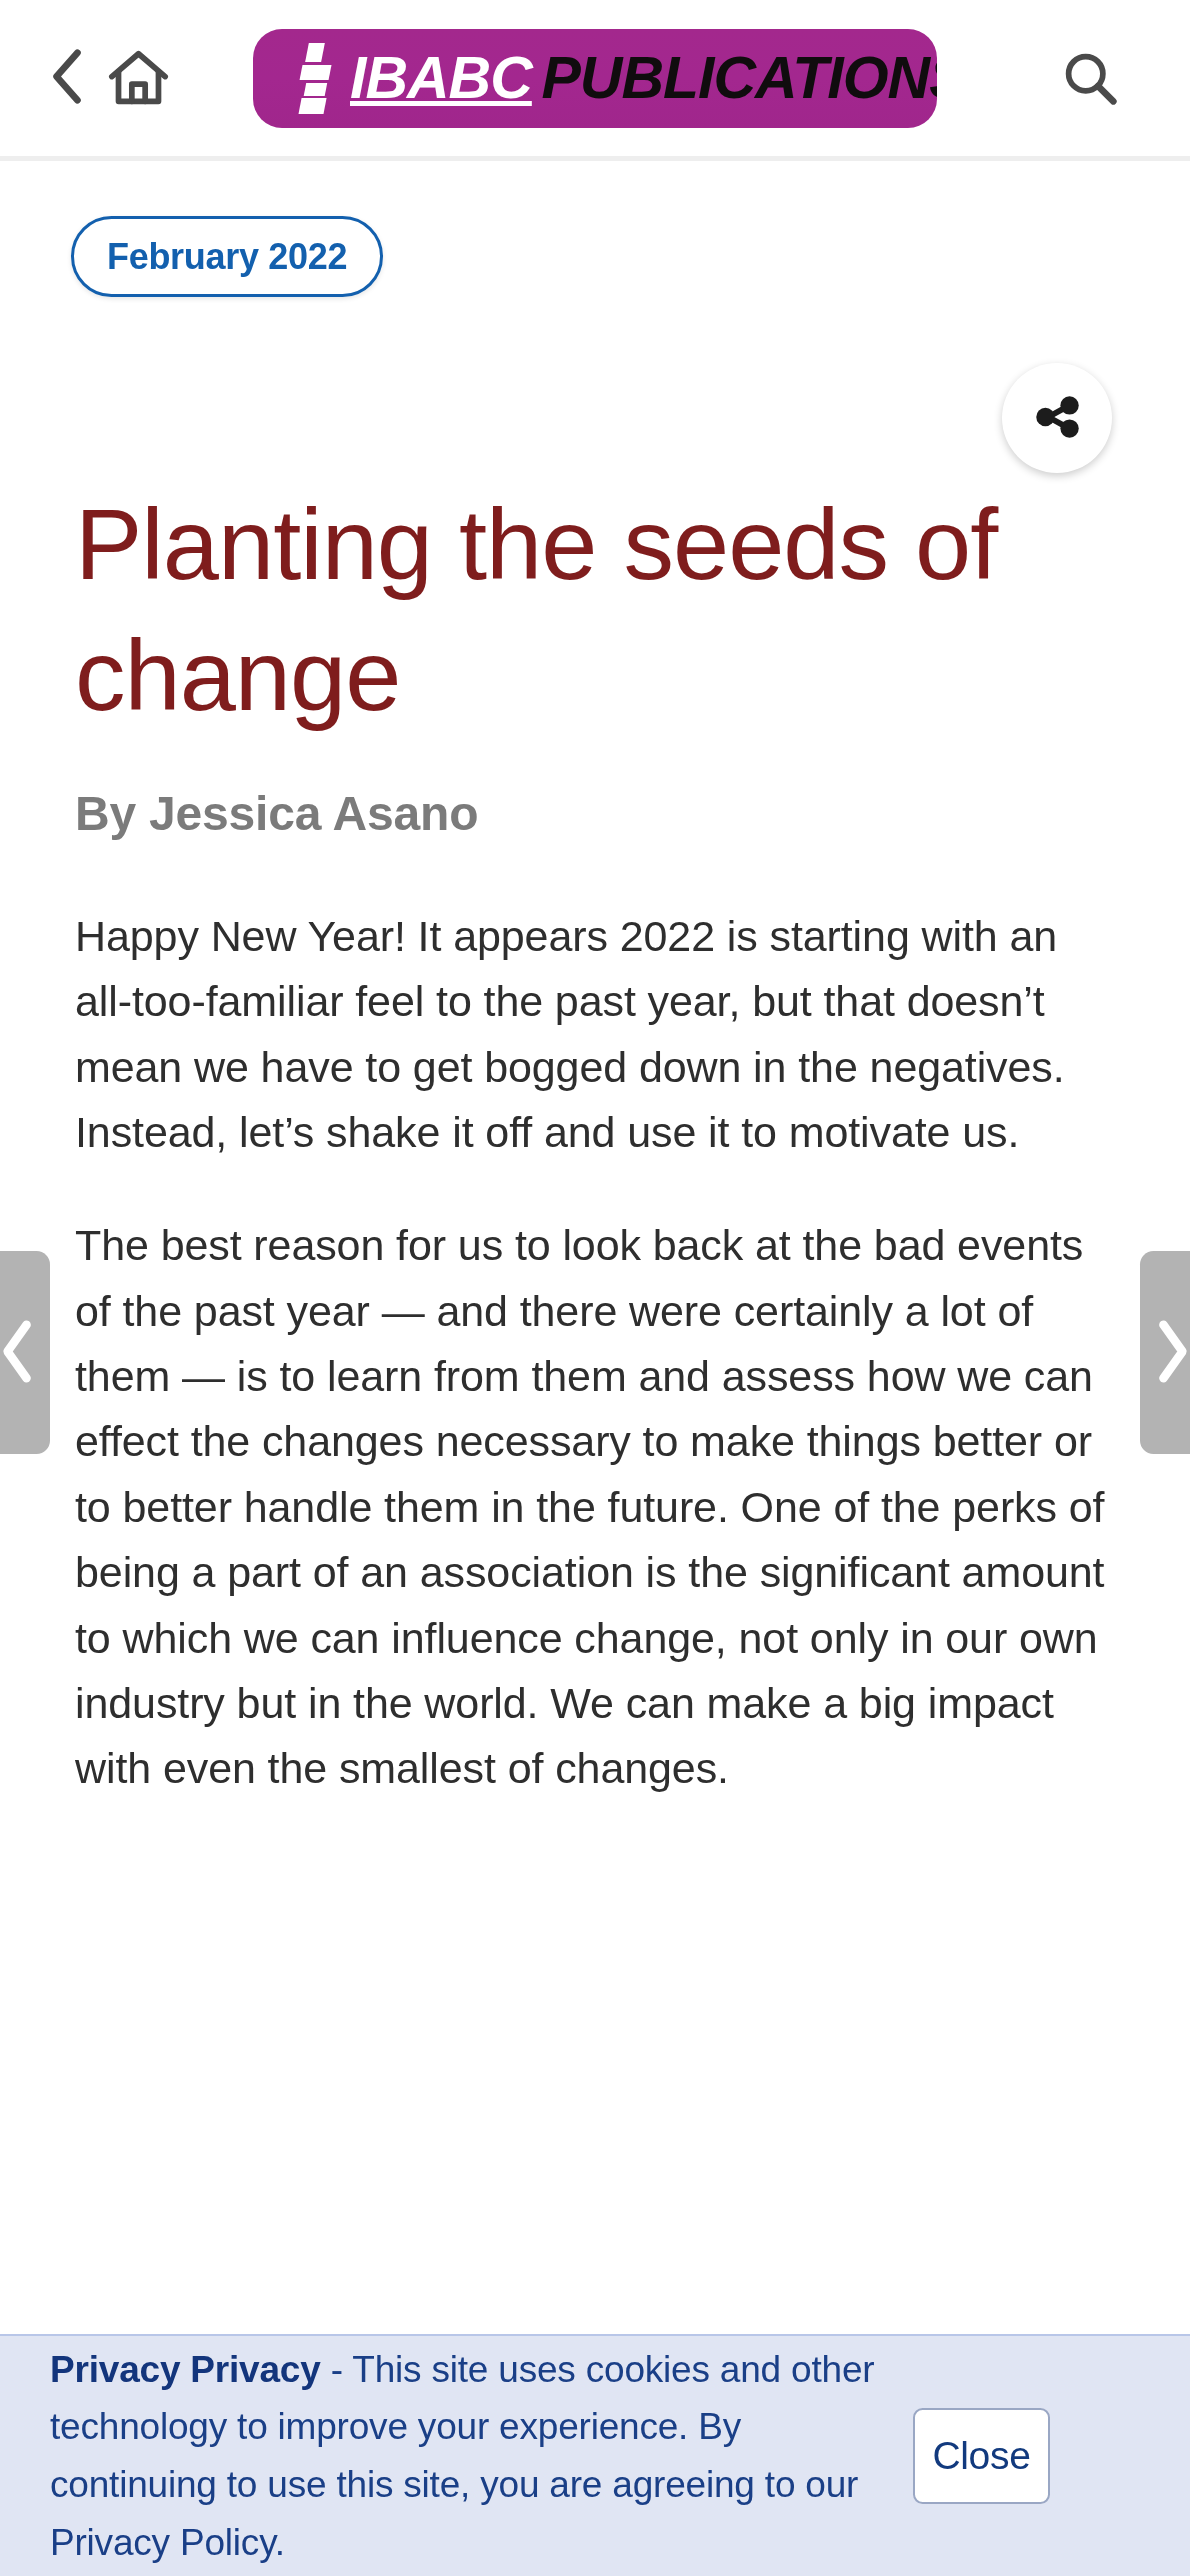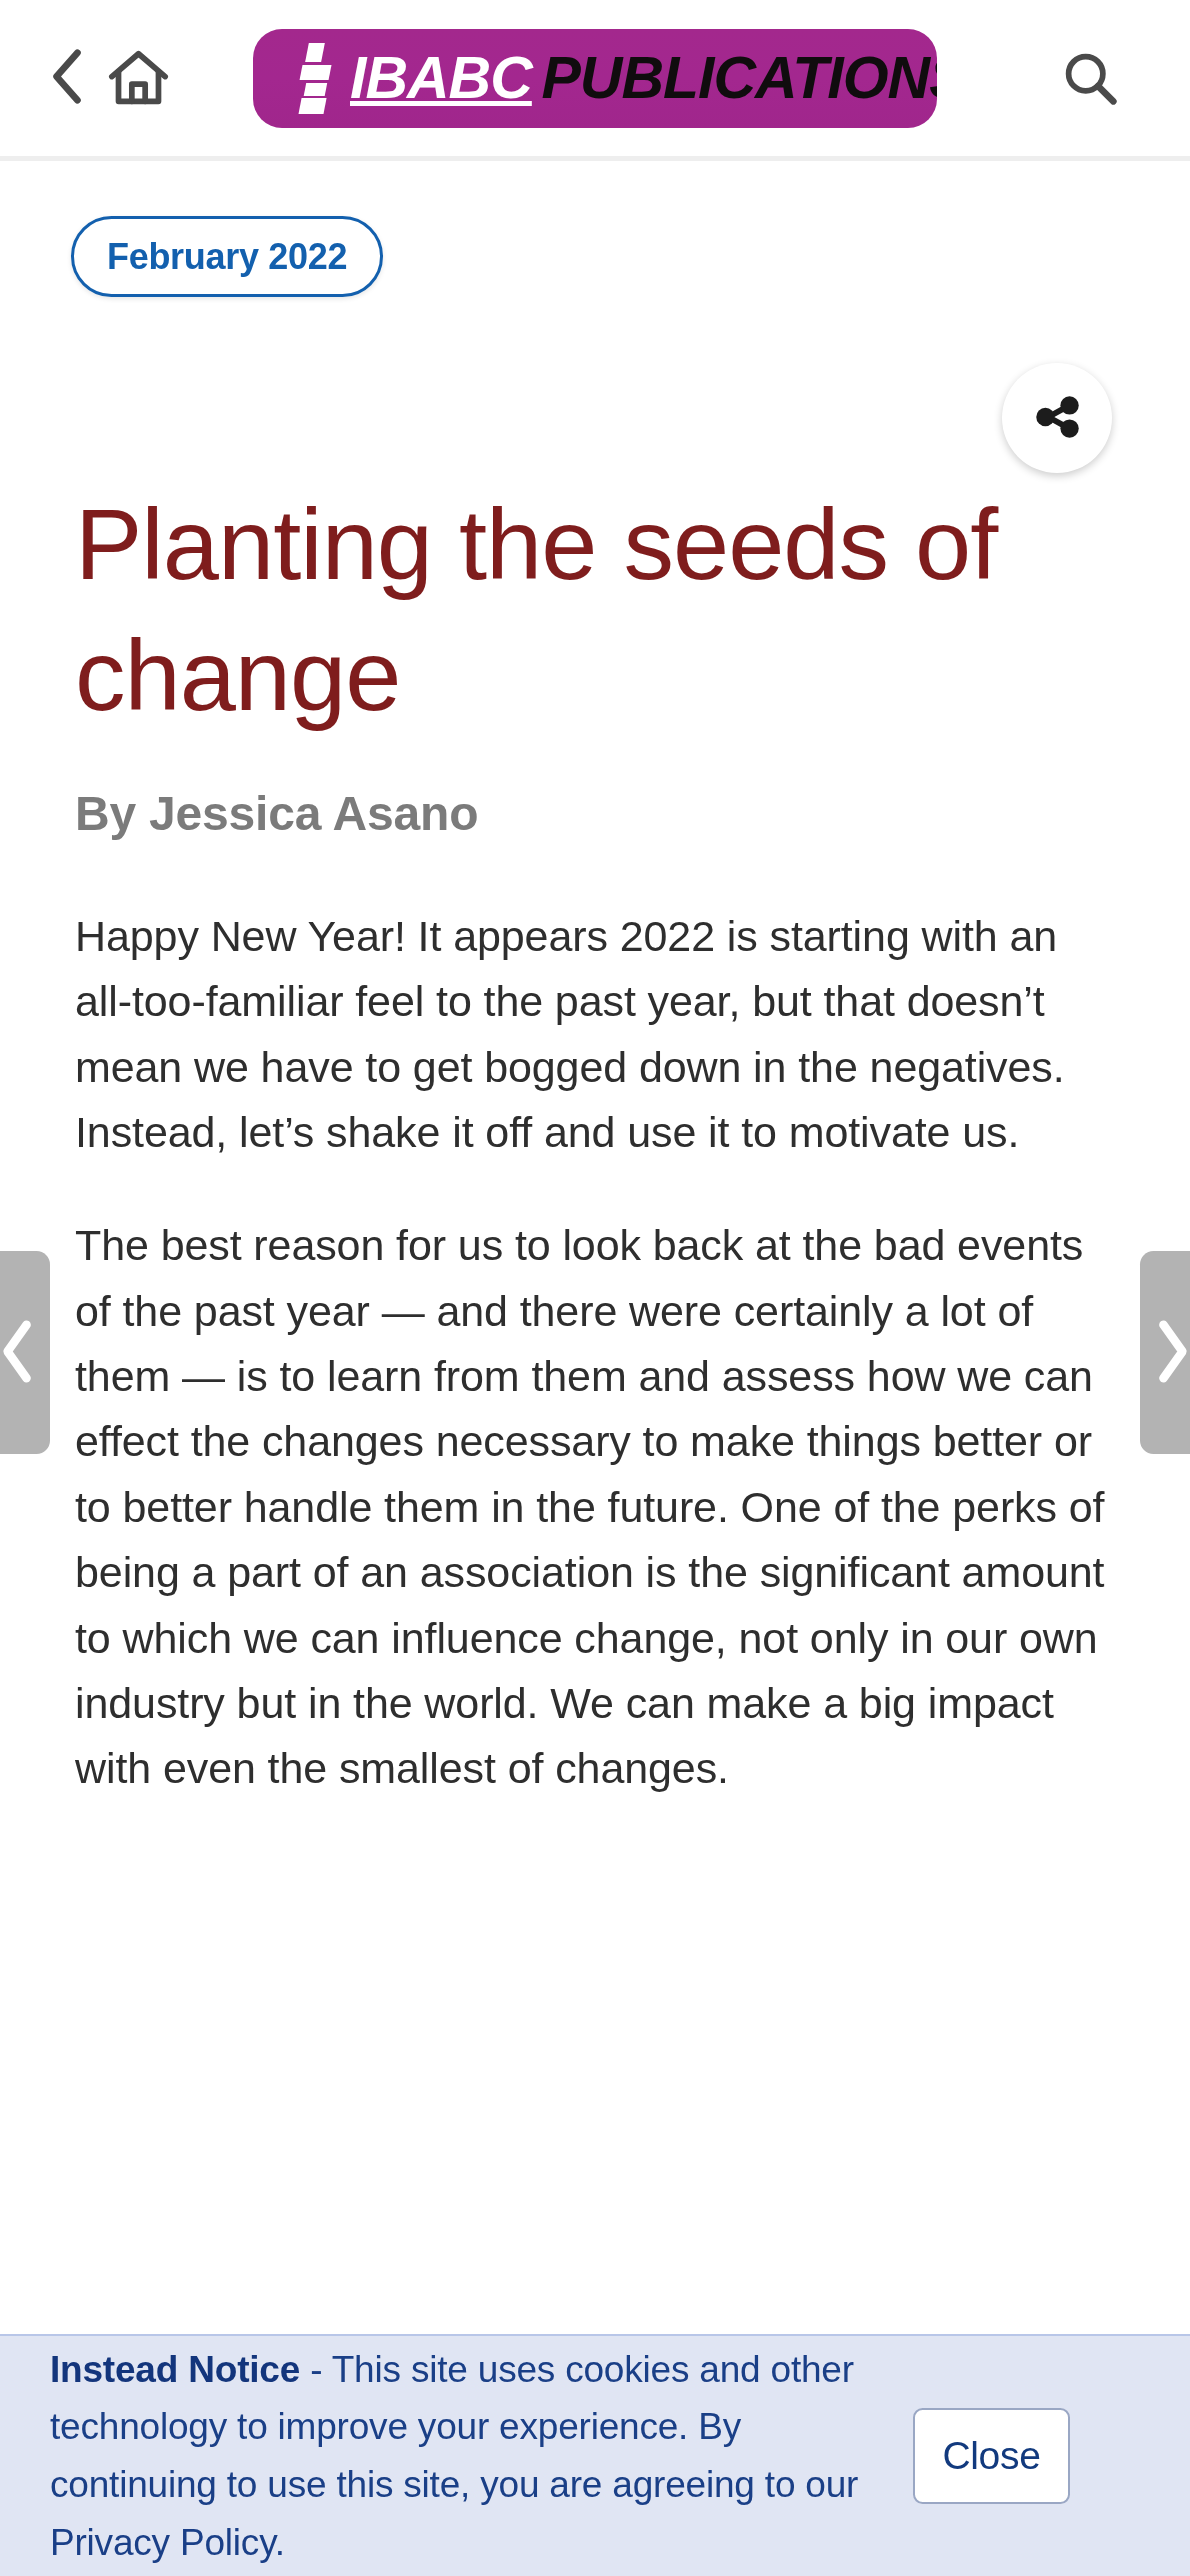--- a/index.html
+++ b/index.html
@@ -227,21 +227,21 @@
   .privacy-text .pn-strong {
     font-weight: bold;
     color: #13357c;
   }
   .privacy-text .pn-link {
     color: #1a3f87;
     cursor: pointer;
   }
   .close-btn {
     flex: 0 0 auto;
-    width: 157px;
+    width: 137px;
     height: 96px;
     background: #ffffff;
     border: 2.9px solid #9aa7c4;
     border-radius: 9.6px;
     color: #123a7e;
     font-family: "Liberation Sans", sans-serif;
     font-size: 39px;
     letter-spacing: -0.3px;
     cursor: pointer;
     display: flex;
@@ -336,19 +336,19 @@
   <button class="nav-arrow next" aria-label="Next">
     <span>
       <svg width="40" height="69" viewBox="0 0 42 72" fill="none">
         <path d="M12 8 L32 36 L12 64" stroke="#ffffff" stroke-width="9" stroke-linecap="round" stroke-linejoin="round"></path>
       </svg>
     </span>
   </button>
 
   <div class="privacy-banner">
     <div class="privacy-text">
-      <span class="pn-strong">Instead Notice</span><span> - </span><span>This site uses cookies and other technology to improve your experience. By continuing to use this site, you are agreeing to our </span><a class="pn-link">Privacy Policy</a><span>.</span>
+      <span class="pn-strong">Privacy Privacy</span><span> - </span><span>This site uses cookies and other technology to improve your experience. By continuing to use this site, you are agreeing to our </span><a class="pn-link">Privacy Policy</a><span>.</span>
     </div>
     <button class="close-btn">Close</button>
   </div>
 
 </div>
 
 
 </body></html>

